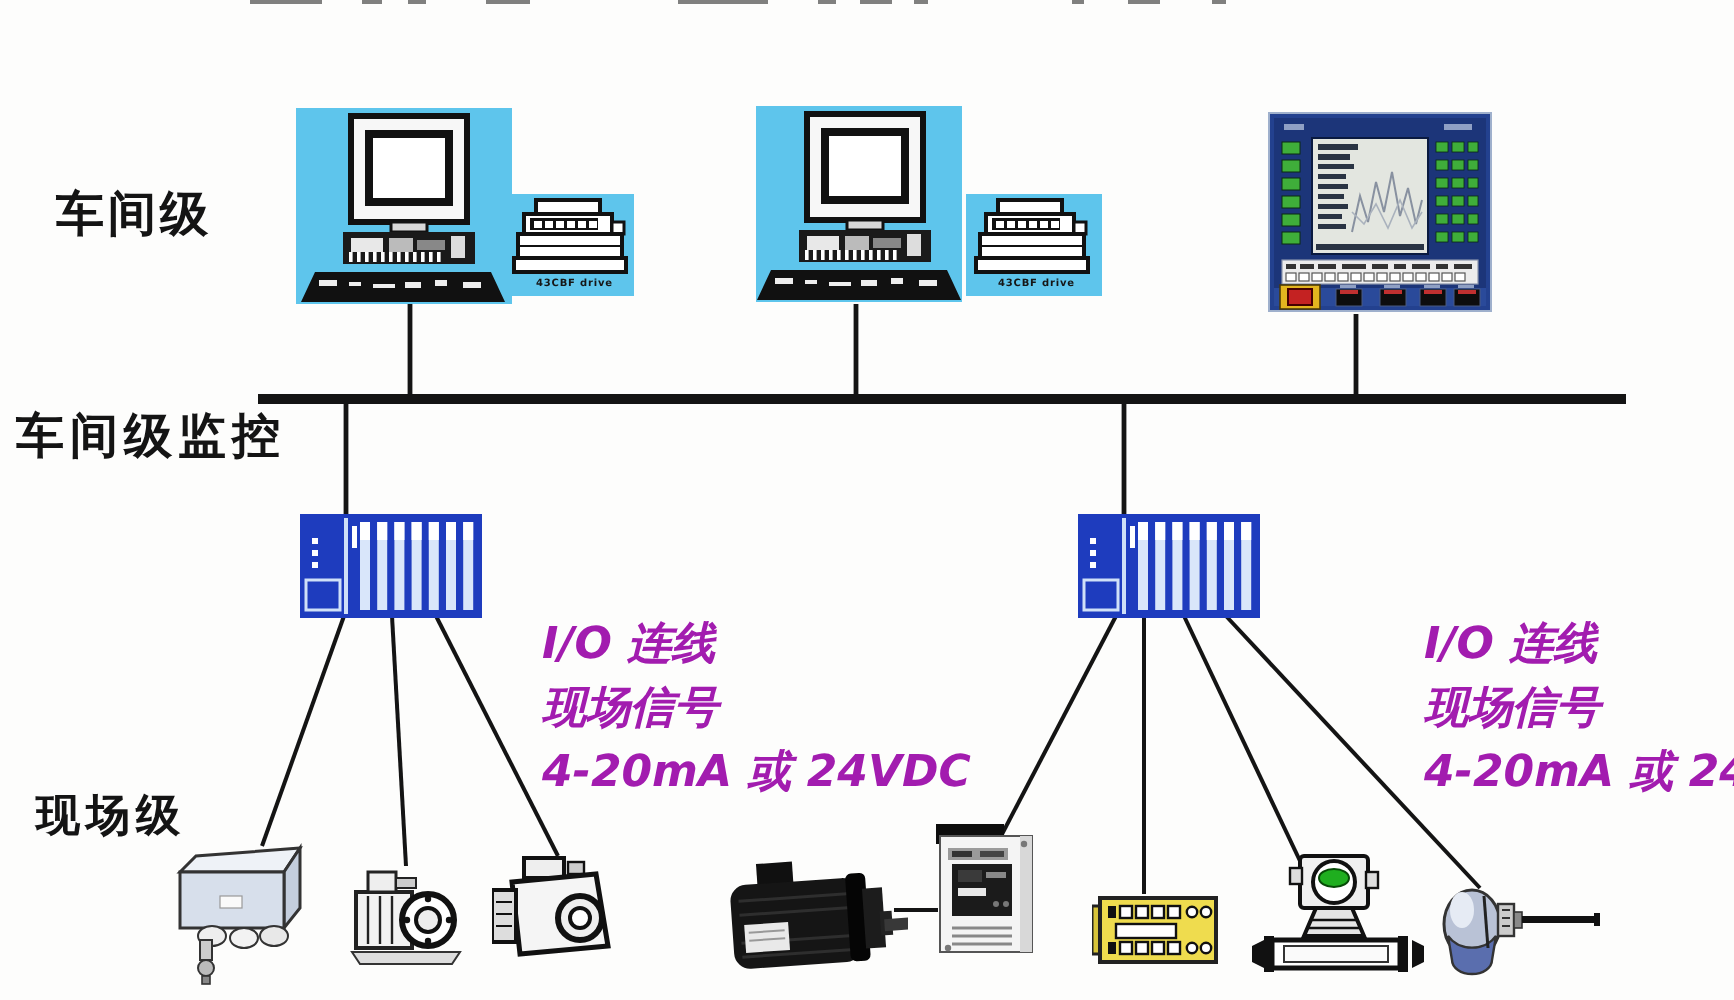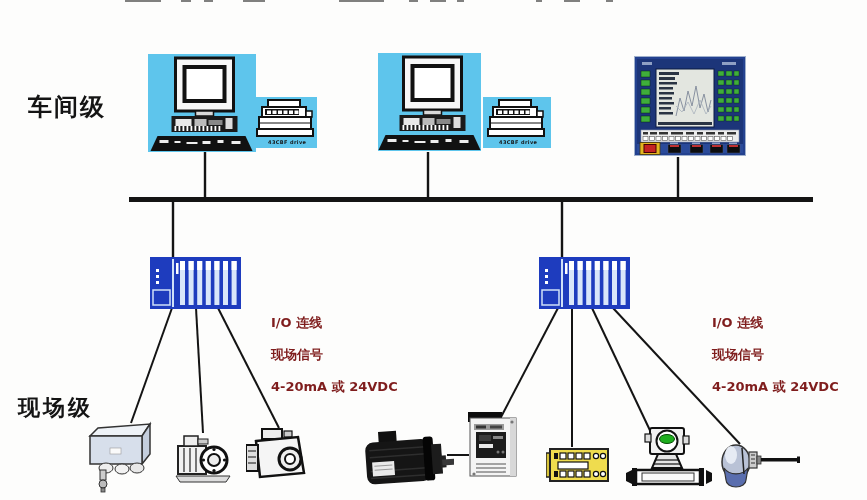--- a/index.html
+++ b/index.html
@@ -10,21 +10,21 @@
   .lvl-monitor{left:8px;top:202px;font-size:24px;letter-spacing:3px;}
   .lvl-field{left:18px;top:393px;font-size:22px;letter-spacing:3px;}
   .cyan{position:absolute;background:#5ec5ec;}
   .ws1{left:148px;top:54px;width:108px;height:98px;}
   .pr1{left:254px;top:97px;width:63px;height:51px;}
   .ws2{left:378px;top:53px;width:103px;height:98px;}
   .pr2{left:483px;top:97px;width:68px;height:51px;}
   .icon{position:absolute;}
   .printer-caption{position:absolute;font-size:5px;font-weight:bold;color:#161616;
                    letter-spacing:.4px;white-space:nowrap;}
-  .io-block{position:absolute;font-weight:bold;color:#7f1d1d;font-size:13px;line-height:19px;}
+  .io-block{position:absolute;font-weight:bold;color:#a21caf;font-size:22px;line-height:19px;font-style:italic;}
   .io-line{margin-bottom:13px;white-space:nowrap;}
   .top-dash{position:absolute;top:0;height:2px;background:#555;opacity:.75;}
   svg{display:block;}
   .overlay{position:absolute;left:0;top:0;pointer-events:none;}
 </style>
 </head>
 <body>
 
 <svg width="0" height="0" style="position:absolute" aria-hidden="true">
   <defs>
@@ -119,20 +119,21 @@
   <span class="top-dash" style="left:243px;width:22px"></span>
   <span class="top-dash" style="left:339px;width:45px"></span>
   <span class="top-dash" style="left:409px;width:9px"></span>
   <span class="top-dash" style="left:430px;width:16px"></span>
   <span class="top-dash" style="left:457px;width:7px"></span>
   <span class="top-dash" style="left:536px;width:6px"></span>
   <span class="top-dash" style="left:564px;width:16px"></span>
   <span class="top-dash" style="left:606px;width:7px"></span>
 
   <div class="zh-label lvl-workshop">车间级</div>
+  <div class="zh-label lvl-monitor">车间级监控</div>
   <div class="zh-label lvl-field">现场级</div>
 
   <div class="cyan ws1"></div>
   <div class="cyan pr1"></div>
   <svg class="icon" style="left:149px;top:56px" width="106" height="98" viewBox="0 0 105 98">
       <use href="#sym-computer"></use>
     </svg>
   <svg class="icon" style="left:256px;top:99px" width="60" height="42" viewBox="0 0 60 42">
       <use href="#sym-printer"></use>
     </svg>

